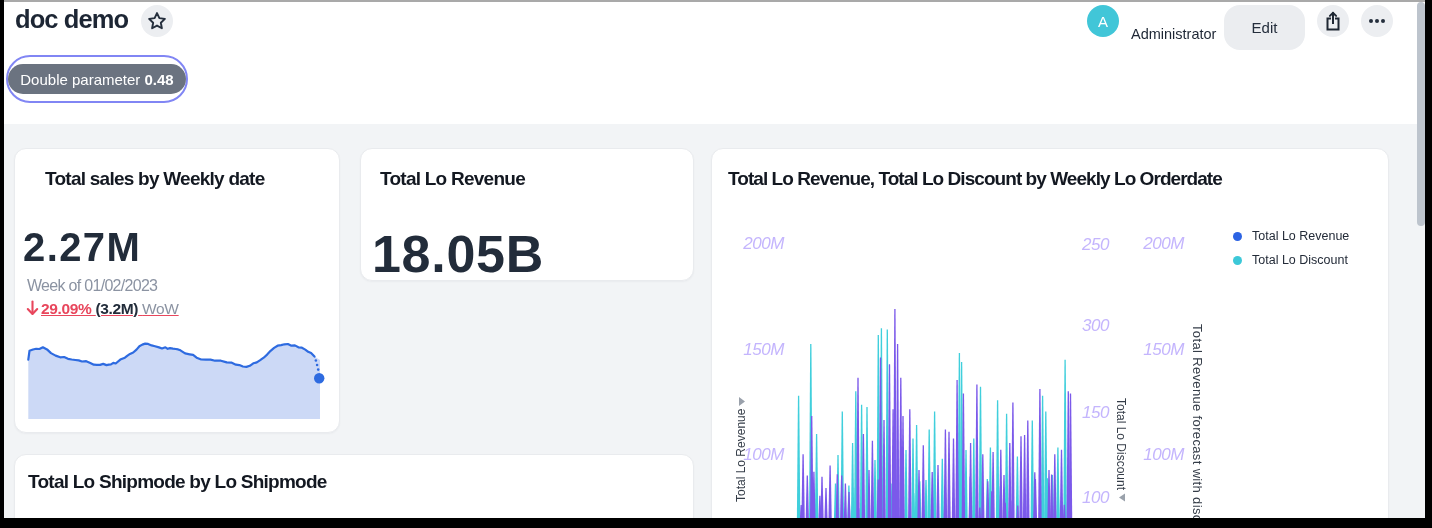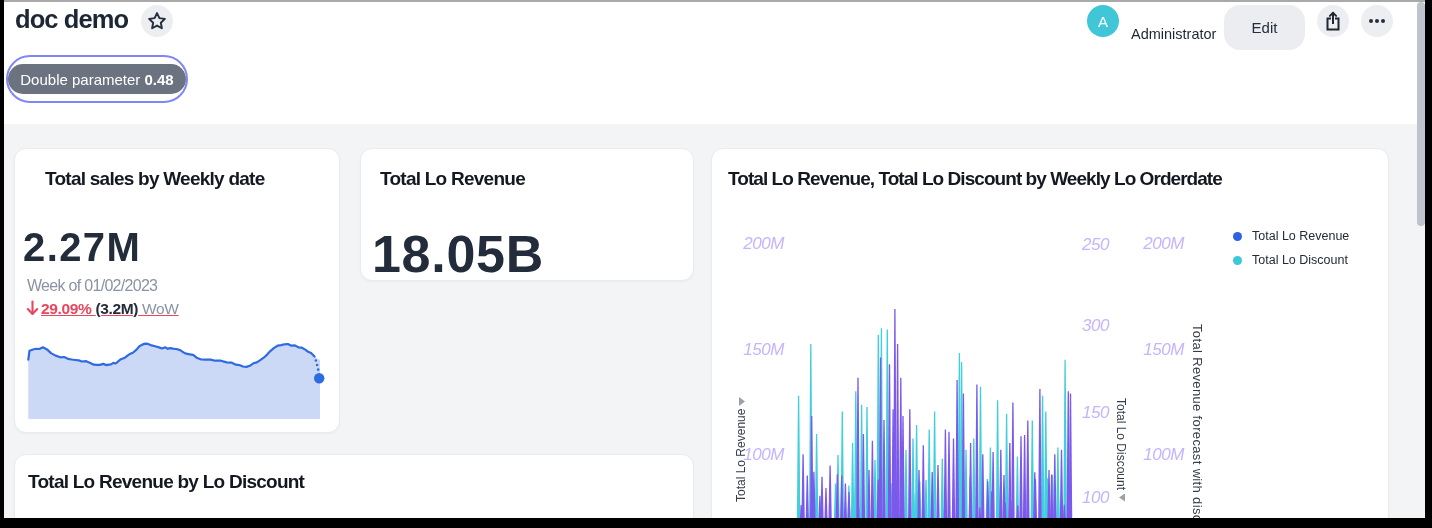--- a/index.html
+++ b/index.html
@@ -213,21 +213,21 @@
 <path d="M1062.5 528 L1063.65 504.7 L1064.95 504.7 L1066.1 528 Z" fill="#7b59ea"></path>
     </g>
 <text transform="translate(745,502) rotate(-90)" font-family="Liberation Sans, sans-serif" font-size="12" fill="#353d48">Total Lo Revenue</text>
 <path d="M739 397 L745 401.5 L739 406 Z" fill="#9aa1ab"></path>
 <text transform="translate(1117,398) rotate(90)" font-family="Liberation Sans, sans-serif" font-size="12" fill="#353d48">Total Lo Discount</text>
 <path d="M1125 493.5 L1119 497.5 L1125 501.5 Z" fill="#9aa1ab"></path>
 <text transform="translate(1193,324) rotate(90)" font-family="Liberation Sans, sans-serif" font-size="13" letter-spacing="0.35" fill="#353d48">Total Revenue forecast with discount</text>
 </svg>
 
 <div class="card" style="left:14px; top:454px; width:680px; height:200px;"></div>
-<div class="abs ctitle" style="left:28px; top:471px;">Total Lo Revenue by Lo Discount</div>
+<div class="abs ctitle" style="left:28px; top:471px;">Total Lo Shipmode by Lo Shipmode</div>
 
 <div id="scrollthumb"></div>
 <div class="abs" style="left:0; top:518px; width:1432px; height:10px; background:#000; z-index:50;"></div>
 <div class="abs" style="left:1425px; top:0; width:7px; height:528px; background:#000; z-index:50;"></div>
 <div class="abs" style="left:0; top:0; width:4px; height:528px; background:#000; z-index:50;"></div>
 <style>
   .tick { font-size:17px; letter-spacing:-0.45px; color:#c4b5fd;font-style:italic; }
   .lgrow { font-size:12.5px; color:#232b38; height:24px; display:flex; align-items:center; }
   .dot { width:9px; height:9px; border-radius:50%; display:inline-block; margin-right:10px; }
 </style>

